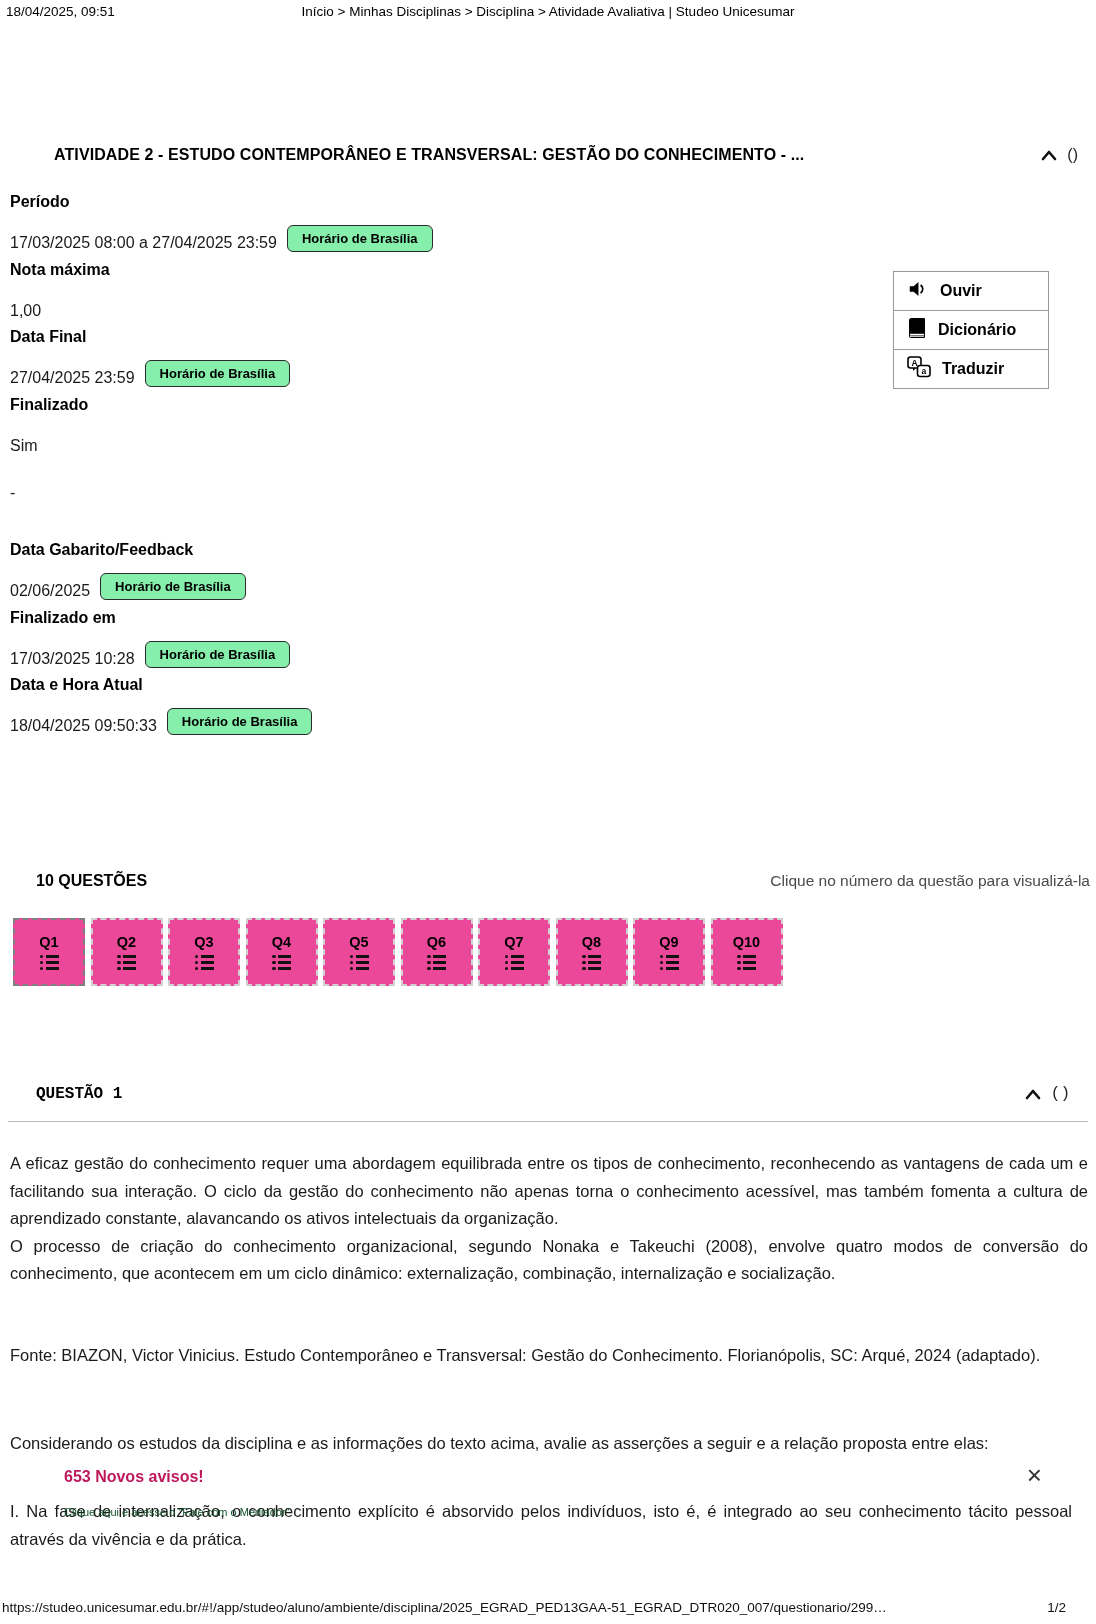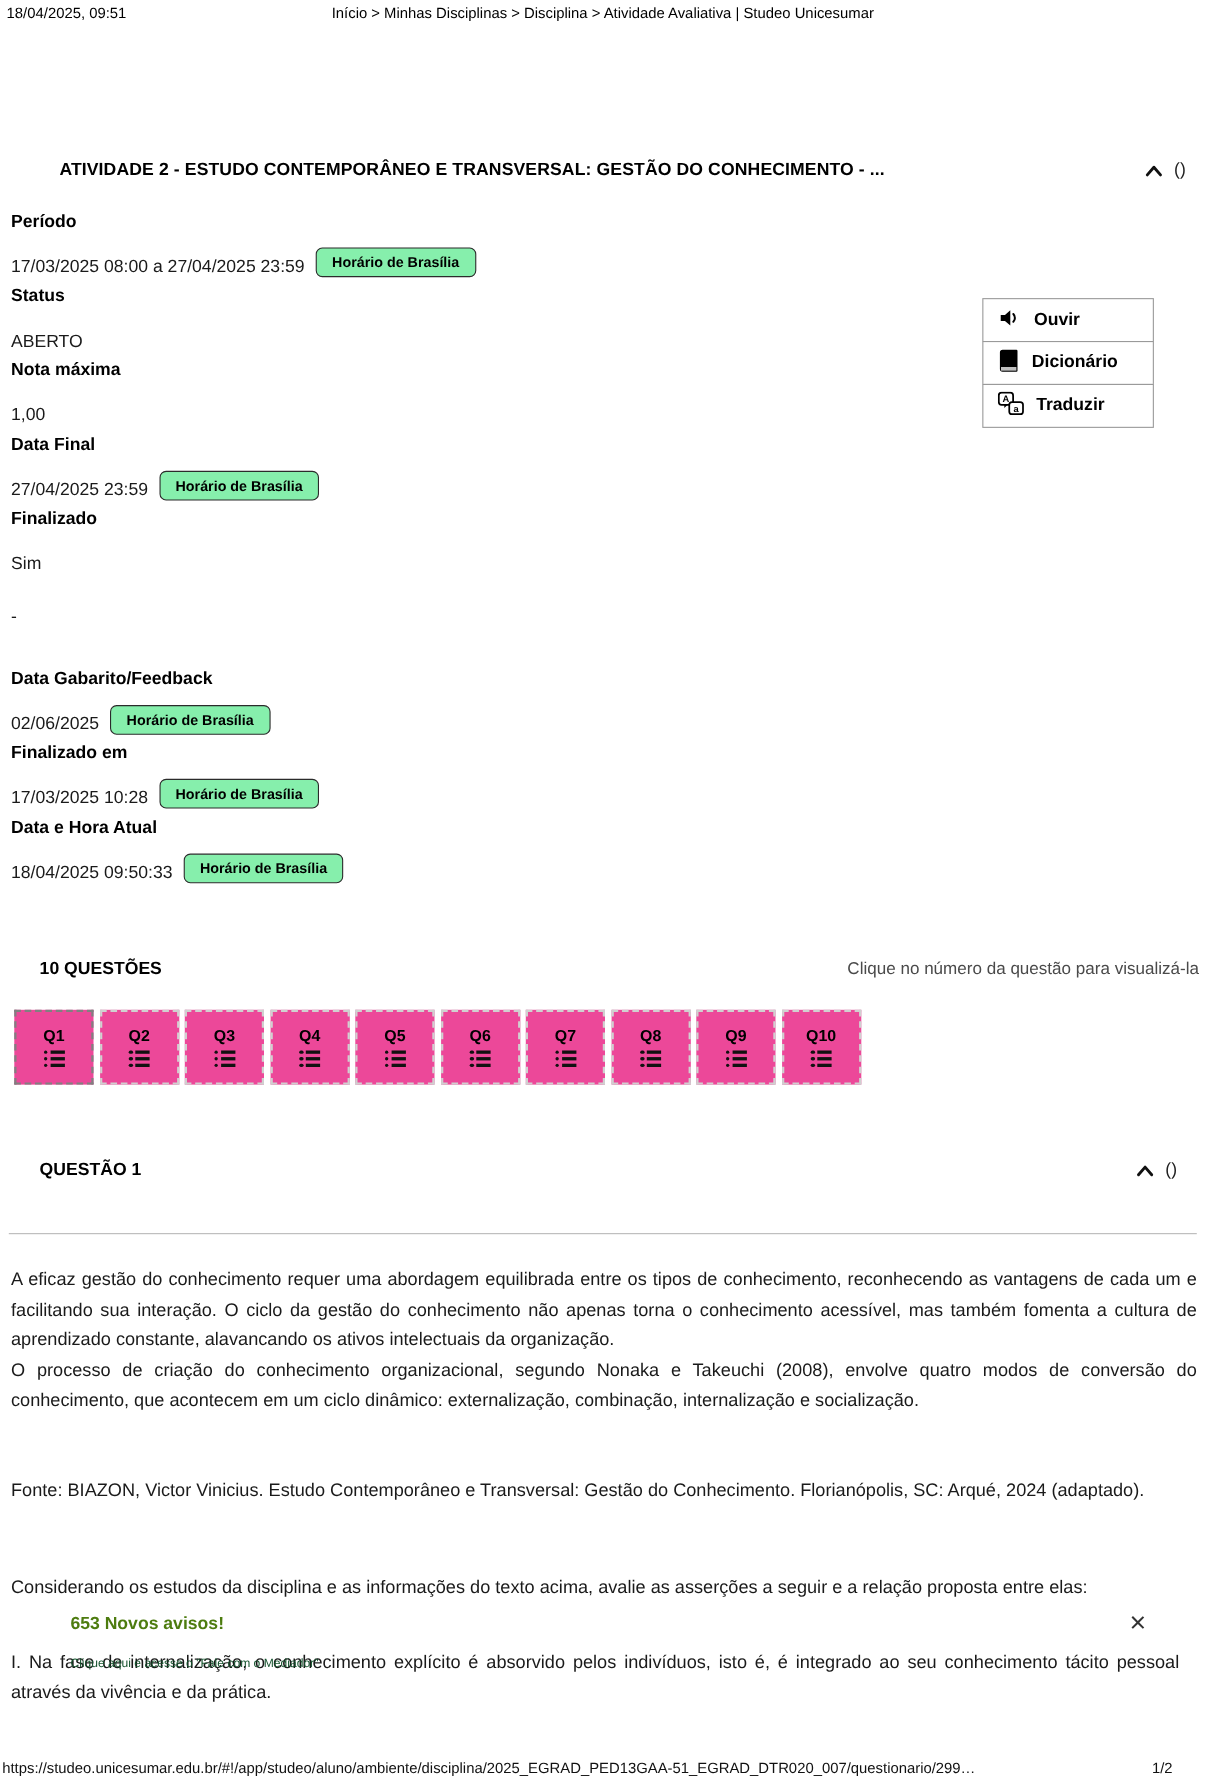--- a/index.html
+++ b/index.html
@@ -48,35 +48,35 @@
   .tile{box-sizing:border-box;width:72px;height:68px;border:2px dashed #d0d0d0;background:#ec4899;
         display:flex;flex-direction:column;align-items:center;justify-content:center;gap:5px;cursor:pointer;}
   .tile.selected{border-color:#808080;}
   .tile-label{font-weight:bold;font-size:14.5px;color:#000;}
   .list-icon{display:flex;flex-direction:column;gap:2.5px;}
   .li-row{display:flex;align-items:center;gap:2.5px;}
   .li-dot{width:3.5px;height:3.5px;background:#111;border-radius:50%;}
   .li-bar{width:13px;height:3.5px;background:#111;}
 
   
-  .question1-header{position:absolute;top:1055px;left:36px;right:26px;display:flex;
-                    justify-content:space-between;align-items:center;}
+  .question1-header{position:absolute;top:1085px;left:36px;right:26px;display:flex;
+                    justify-content:space-between;align-items:center;font-family:Liberation Mono, monospace;}
   .q1-heading{font-weight:bold;font-size:16px;color:#000;}
   .divider{position:absolute;top:1121px;left:8px;right:8px;border-top:1px solid #b9b9b9;}
 
   .body-text{position:absolute;top:1150px;left:10px;width:1078px;font-size:16.5px;
              line-height:27.6px;color:#1a1a1a;text-align:justify;}
   .bt-p{margin:0;}
   .bt-source{margin:54px 0 0 0;}
   .bt-instruction{margin:60px 0 0 0;text-align:left;}
   .bt-assertion{margin:41px 16px 0 0;}
 
   
   .toast{position:absolute;top:1462px;left:40px;right:40px;height:70px;}
-  .toast-title{position:absolute;top:6px;left:24px;font-weight:bold;font-size:16px;color:#4d7c0f;}
+  .toast-title{position:absolute;top:6px;left:24px;font-weight:bold;font-size:16px;color:#be185d;}
   .toast-close{position:absolute;top:0;right:14px;font-size:26px;font-weight:300;color:#333;
                line-height:26px;cursor:pointer;}
   .toast-link{position:absolute;top:44px;left:24px;font-size:11px;color:#14532d;
               cursor:pointer;white-space:nowrap;}
 </style>
 </head>
 <body>
 
 <div class="print-header">
   <div class="ph-date">18/04/2025, 09:51</div>
@@ -95,26 +95,20 @@
     <span class="paren">()</span>
   </div>
 </div>
 
 <div class="fields">
   <div class="field">
     <div class="field-label">Período</div>
     <div class="field-value-row">
       <span class="field-value">17/03/2025 08:00 a 27/04/2025 23:59</span>
       <button class="tz-btn">Horário de Brasília</button>
-    </div>
-  </div>
-  <div class="field">
-    <div class="field-label">Status</div>
-    <div class="field-value-row">
-      <span class="field-value">ABERTO</span>
     </div>
   </div>
   <div class="field">
     <div class="field-label">Nota máxima</div>
     <div class="field-value-row">
       <span class="field-value">1,00</span>
     </div>
   </div>
   <div class="field">
     <div class="field-label">Data Final</div>

